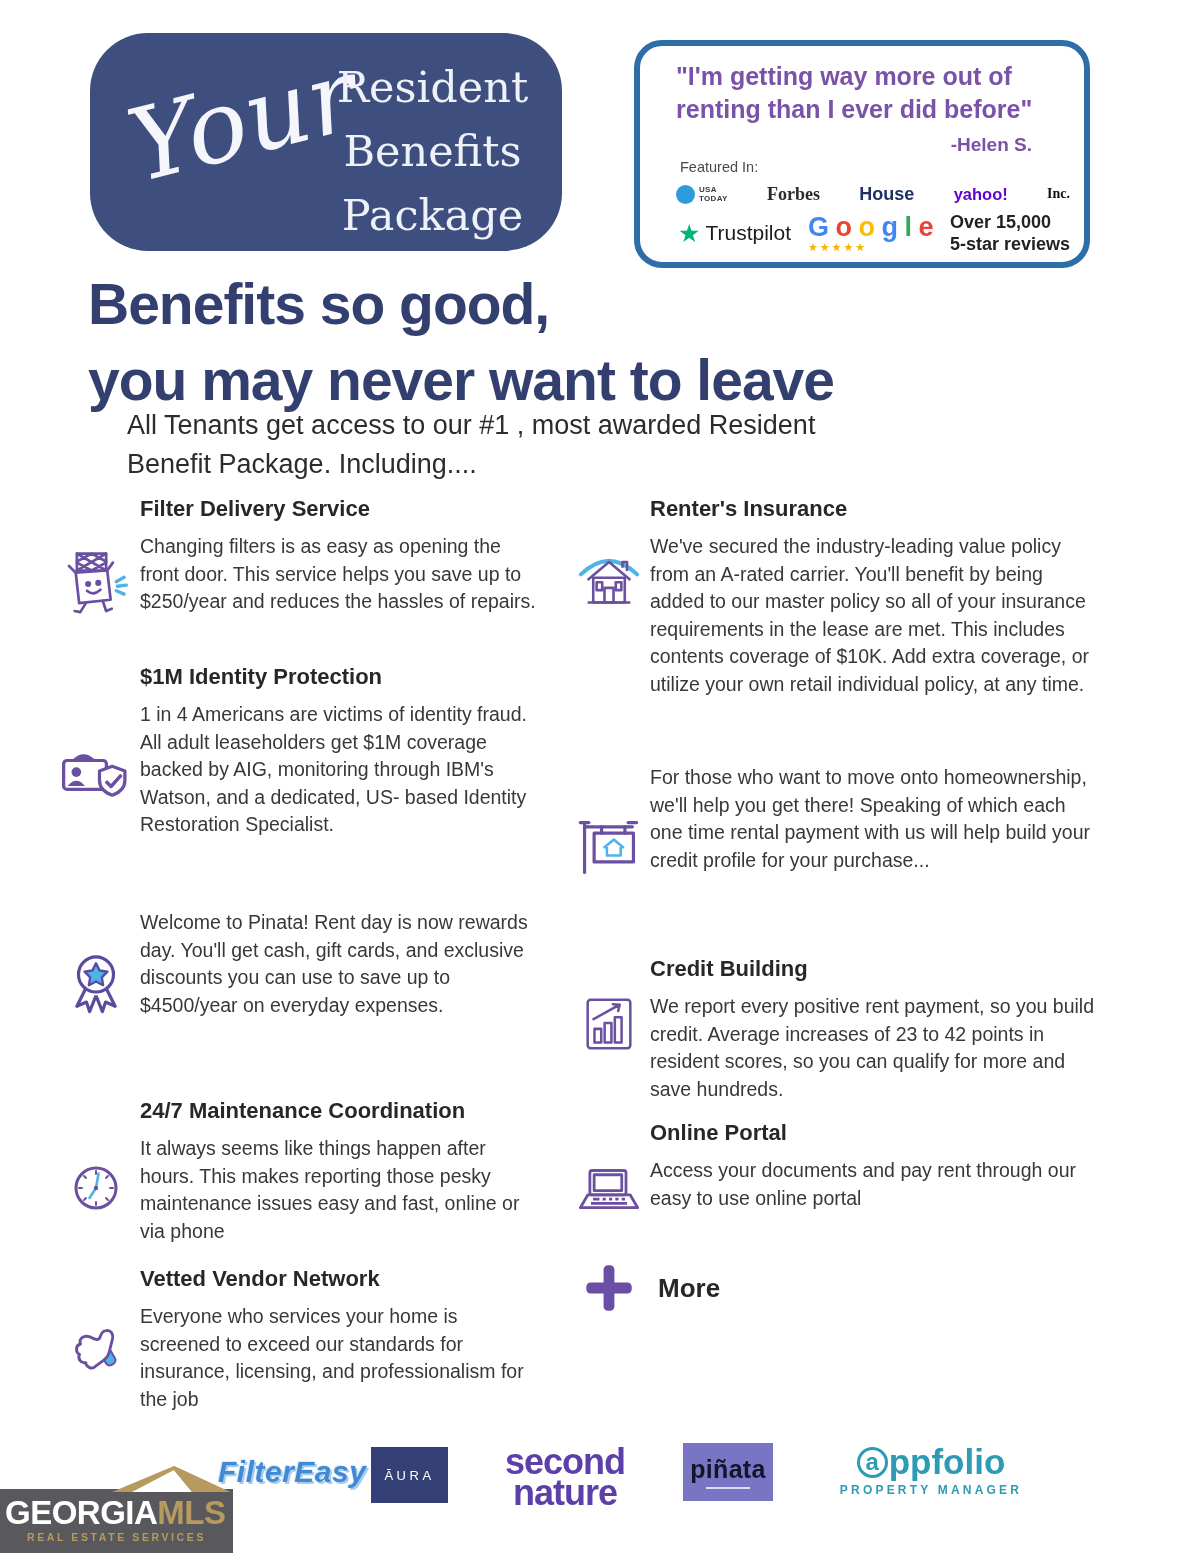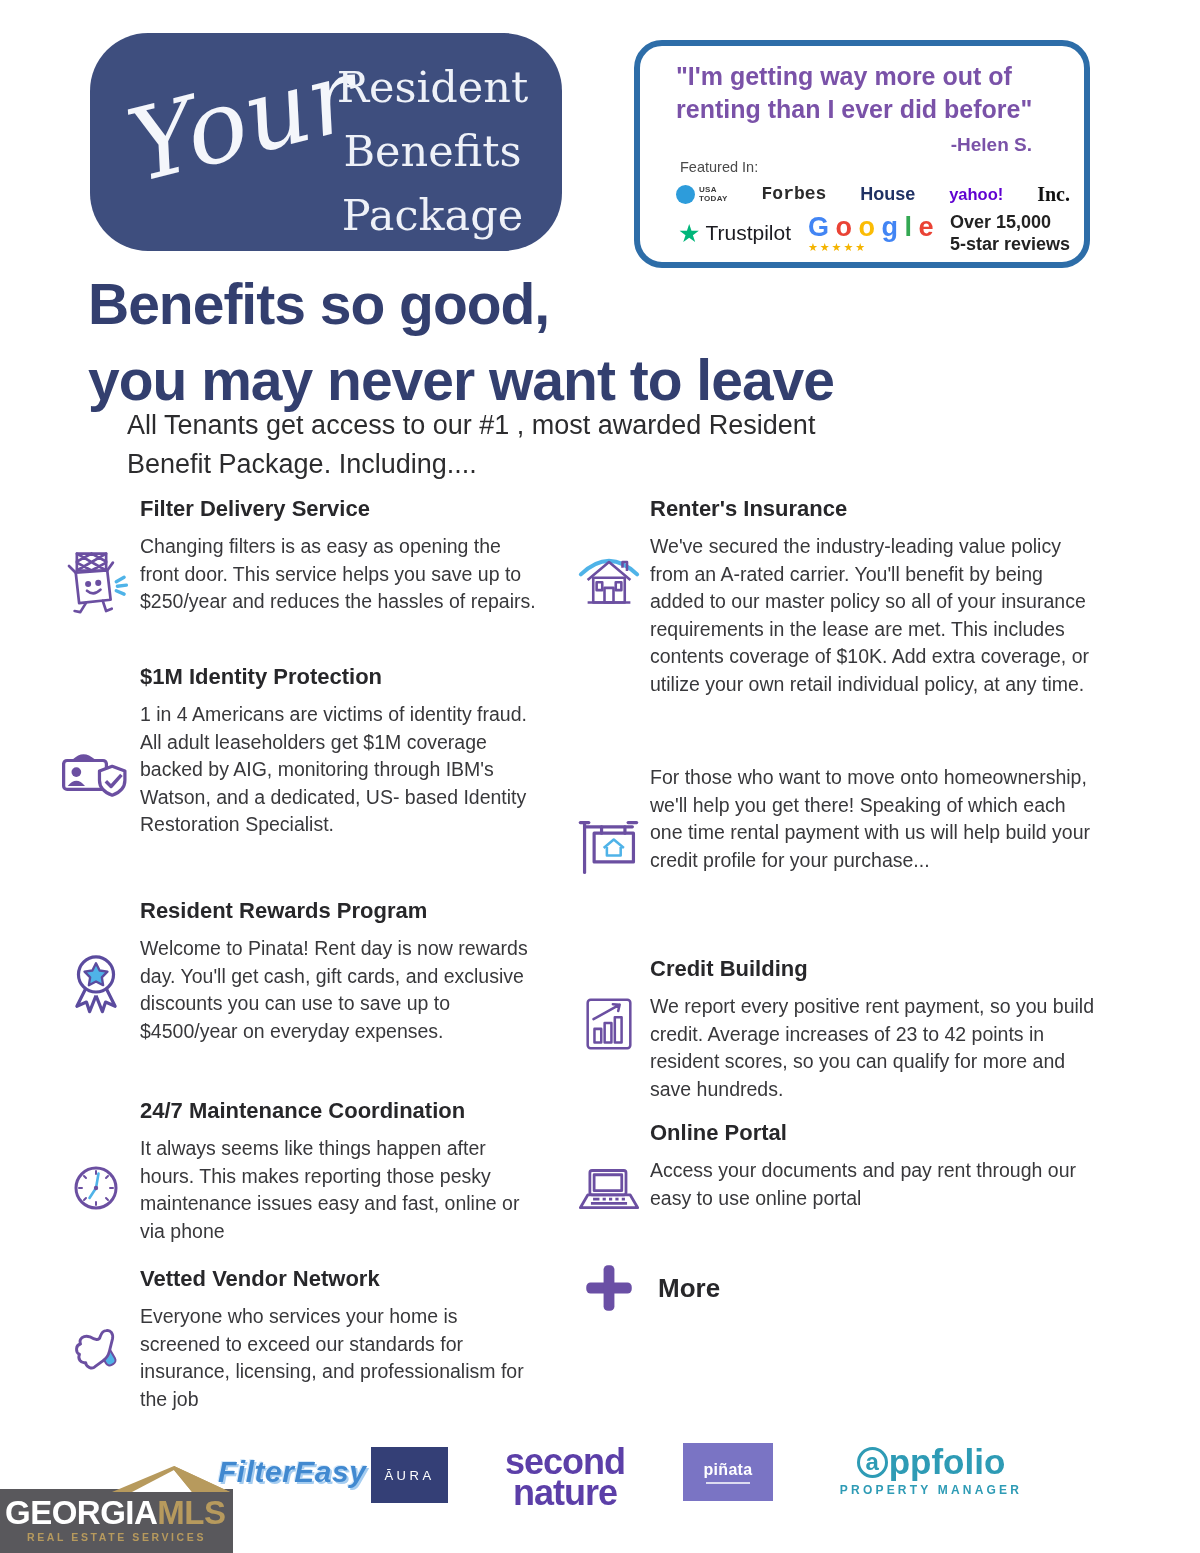--- a/index.html
+++ b/index.html
@@ -33,24 +33,24 @@
   .quote-text { position:absolute; left:36px; top:14px; width:400px;
     color:#7A52A8; font-weight:bold; font-size:25px; line-height:33px; }
   .quote-attr { position:absolute; right:52px; top:88px;
     color:#7A52A8; font-weight:bold; font-size:19px; }
   .featured-label { position:absolute; left:40px; top:113px; font-size:14.5px; color:#4a4a4a; }
   .logo-row1 { position:absolute; left:36px; top:132px; width:394px; height:32px;
     display:flex; justify-content:space-between; align-items:center; }
   .usatoday { display:flex; align-items:center; gap:4px; }
   .usatoday-dot { width:19px; height:19px; border-radius:50%; background:#2D9CDB; }
   .usatoday-txt { font-size:8px; font-weight:bold; color:#3a3a3a; line-height:9px; letter-spacing:0.3px; }
-  .forbes { font-family:Liberation Mono, monospace; font-weight:bold; font-size:18px; color:#2b2b2b; }
+  .forbes { font-family:Liberation Serif, serif; font-weight:bold; font-size:18px; color:#2b2b2b; }
   .house  { font-weight:bold; font-size:18px; color:#1F3164; }
   .yahoo  { font-weight:bold; font-size:16.5px; color:#5F01D1; }
-  .inc    { font-family:"Liberation Serif", serif; font-weight:bold; font-size:20px; color:#111; }
+  .inc    { font-family:"Liberation Serif", serif; font-weight:bold; font-size:14px; color:#111; }
   .logo-row2 { position:absolute; left:38px; top:163px; width:392px; height:48px;
     display:flex; justify-content:space-between; align-items:center; }
   .trustpilot { display:flex; align-items:center; gap:5px; font-size:21px; color:#1b1b21; }
   .tp-star { color:#00B67A; font-size:25px; line-height:1; }
   .google { display:flex; flex-direction:column; line-height:1; }
   .google-word { font-weight:bold; font-size:27px; letter-spacing:-0.5px; }
   .g1,.g4 { color:#4285F4; } .g2,.g6 { color:#EA4335; } .g3 { color:#FBBC05; } .g5 { color:#34A853; }
   .google-stars { color:#F4B400; font-size:11px; letter-spacing:2px; margin-top:1px; }
   .reviews { font-weight:bold; font-size:18px; line-height:22px; color:#222; }
 
@@ -86,21 +86,21 @@
   .filtereasy { position:absolute; left:218px; top:1455px;
     font-weight:bold; font-style:italic; font-size:30px; letter-spacing:0.5px; color:#4189D0;
     text-shadow:-1px -1px 0 #d6e9fa, 2px 2px 0 #a6cdf0; }
   .aura { position:absolute; left:371px; top:1447px; width:77px; height:56px; background:#343F76;
     display:flex; align-items:center; justify-content:center;
     color:#fff; font-size:13px; letter-spacing:3.5px; }
   .secondnature { position:absolute; left:498px; top:1446px; width:134px; text-align:center;
     color:#5C3FA8; font-weight:bold; font-size:36px; line-height:31px; letter-spacing:-1px; }
   .pinata { position:absolute; left:683px; top:1443px; width:90px; height:58px; background:#7A74C4;
     display:flex; flex-direction:column; align-items:center; justify-content:center; gap:3px;
-    color:#ffffff; font-size:16px; font-weight:bold; letter-spacing:0.3px; }
+    color:#0f172a; font-size:25px; font-weight:bold; letter-spacing:0.3px; }
   .pinata-tagline { width:44px; height:2px; background:rgba(255,255,255,.75); }
   .appfolio { position:absolute; left:836px; top:1444px; width:190px; text-align:center; color:#2E9BB5; }
   .appfolio-word { font-weight:bold; font-size:35px; line-height:36px; letter-spacing:0; display:flex; align-items:center; justify-content:center; }
   .appfolio-at { display:inline-flex; width:31px; height:31px; border:3.5px solid #2E9BB5; border-radius:50%;
     align-items:center; justify-content:center; font-size:24px; margin-right:1px; }
   .appfolio-sub { font-size:12px; font-weight:bold; letter-spacing:3.2px; margin-top:3px; }
   .gmls { position:absolute; left:0; top:1489px; width:233px; height:64px; background:#59585C; }
   .gmls-peak { position:absolute; left:112px; top:1466px; }
   .gmls-name { position:absolute; left:5px; top:1494px; font-weight:bold; font-size:33px;
     letter-spacing:-0.5px; color:#fff; white-space:nowrap; }
@@ -220,21 +220,20 @@
     <svg viewBox="0 0 64 64" width="68" height="68">
       <g fill="none" stroke="#5B4B9E" stroke-width="3" stroke-linejoin="round">
         <path d="M22 37 l-8 16 9 -4 3 9 6 -15"></path>
         <path d="M42 37 l8 16 -9 -4 -3 9 -6 -15"></path>
         <circle cx="32" cy="23" r="16.5"></circle>
       </g>
       <path d="M32 12.5 l3.4 6.8 7.4 1.1 -5.3 5.3 1.2 7.4 -6.7 -3.5 -6.7 3.5 1.2 -7.4 -5.3 -5.3 7.4 -1.1 z" fill="#4FB3E8" stroke="#5B4B9E" stroke-width="2.2" stroke-linejoin="round"></path>
     </svg>
   </div>
   <div class="benefit-text">
-    <h3>Resident Rewards Program</h3>
     <p>Welcome to Pinata!  Rent day is now rewards day. You'll get cash, gift cards, and exclusive discounts you can use to save up to $4500/year on everyday expenses.</p>
   </div>
 </div>
 
 <div class="benefit left pos-l4">
   <div class="icon-cell">
     <svg viewBox="0 0 64 64" width="64" height="64">
       <circle cx="32" cy="32" r="20" fill="none" stroke="#6B4FA1" stroke-width="3"></circle>
       <g stroke="#6B4FA1" stroke-width="2" stroke-linecap="round">
         <path d="M32 15 v3 M49 32 h-3 M32 49 v-3 M15 32 h3 M44 20 l-2 2 M44 44 l-2 -2 M20 44 l2 -2 M20 20 l2 2"></path>

